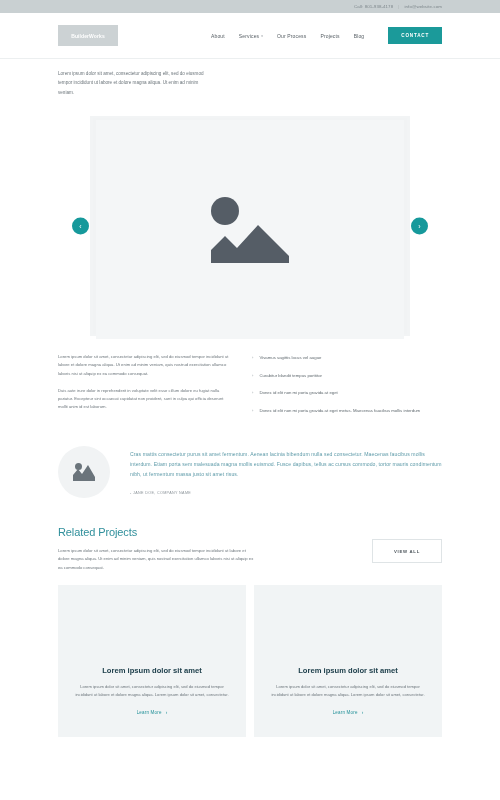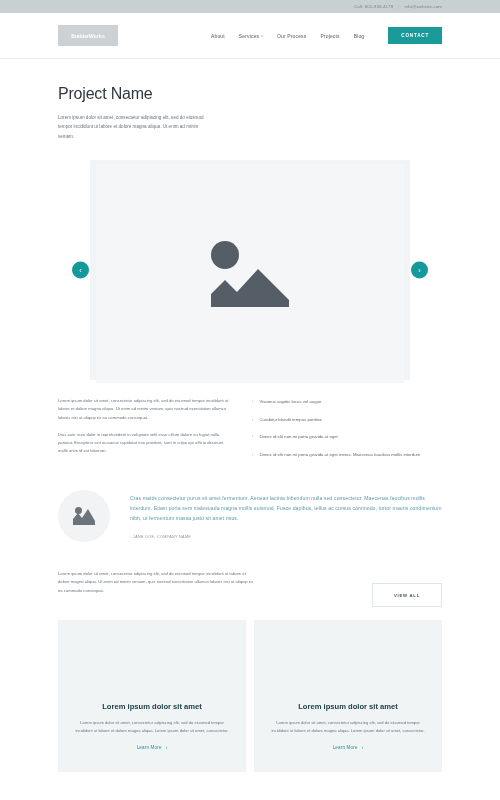--- a/index.html
+++ b/index.html
@@ -351,21 +351,20 @@
     </div>
     <div class="nav-item">
       <span>Blog</span>
     </div>
     <div class="contact-btn">CONTACT</div>
   </div>
 </div>
 
 <div class="page">
 
-  <h1 class="title">Project Name</h1>
   <p class="intro">Lorem ipsum dolor sit amet, consectetur adipiscing elit, sed do eiusmod tempor incididunt ut labore et dolore magna aliqua. Ut enim ad minim veniam.</p>
 
   <div class="carousel-wrap">
     <div class="carousel-stack"></div>
     <div class="carousel-stack s2"></div>
     <div class="carousel-main">
       <div class="ph-icon">
         <div class="ph-circle"></div>
         <svg class="ph-mount" viewBox="0 0 78 40">
           <polygon points="0,40 0,27 14,13 26,25 47,2 78,33 78,40" fill="#555d66"></polygon>
@@ -413,20 +412,21 @@
       </div>
     </div>
     <div class="quote-body">
       <p class="quote-text">Cras mattis consectetur purus sit amet fermentum. Aenean lacinia bibendum nulla sed consectetur. Maecenas faucibus mollis interdum. Etiam porta sem malesuada magna mollis euismod. Fusce dapibus, tellus ac cursus commodo, tortor mauris condimentum nibh, ut fermentum massa justo sit amet risus.</p>
       <p class="quote-attr">- JANE DOE, COMPANY NAME</p>
     </div>
   </div>
 
   <div class="related">
     <div class="related-left">
+      <h2 class="related-title">Related Projects</h2>
       <p class="related-desc">Lorem ipsum dolor sit amet, consectetur adipiscing elit, sed do eiusmod tempor incididunt ut labore et dolore magna aliqua. Ut enim ad minim veniam, quis nostrud exercitation ullamco laboris nisi ut aliquip ex ea commodo consequat.</p>
     </div>
     <div class="viewall-btn">VIEW ALL</div>
   </div>
 
   <div class="cards">
     <div class="card">
       <div class="card-title">Lorem ipsum dolor sit amet</div>
       <div class="card-desc">Lorem ipsum dolor sit amet, consectetur adipiscing elit, sed do eiusmod tempor incididunt ut labore et dolore magna aliqua. Lorem ipsum dolor sit amet, consectetur.</div>
       <div class="card-link">

